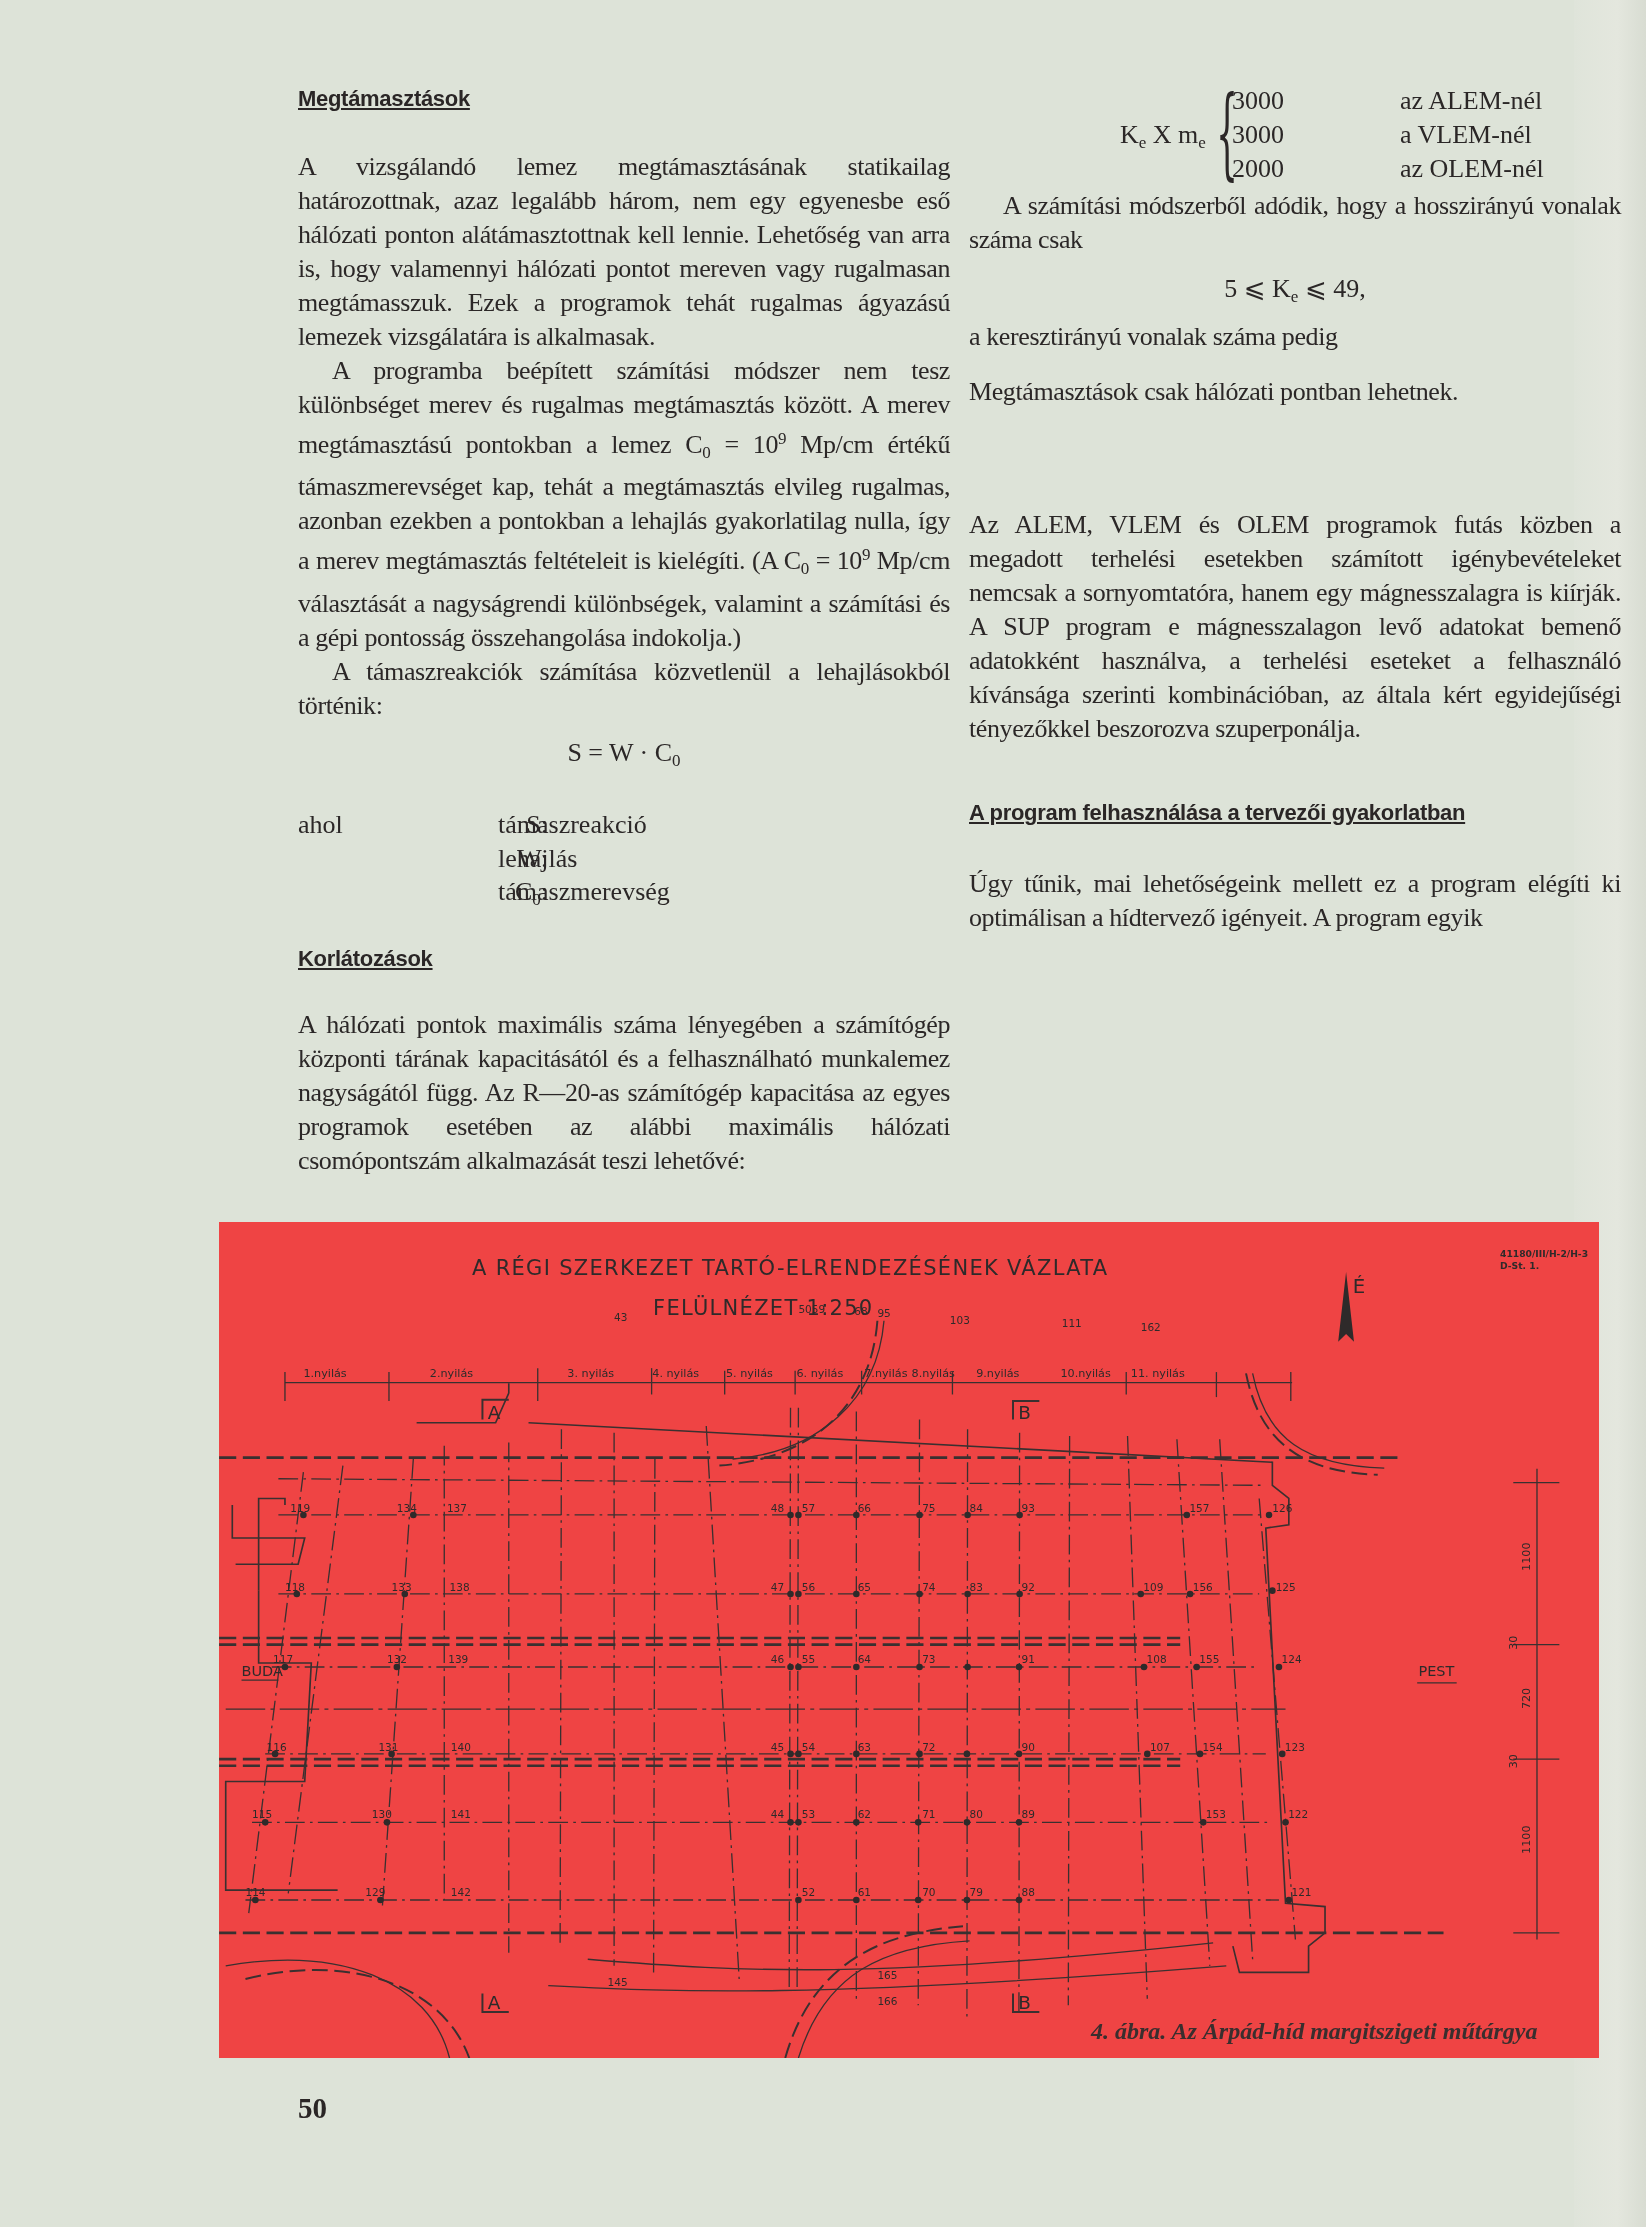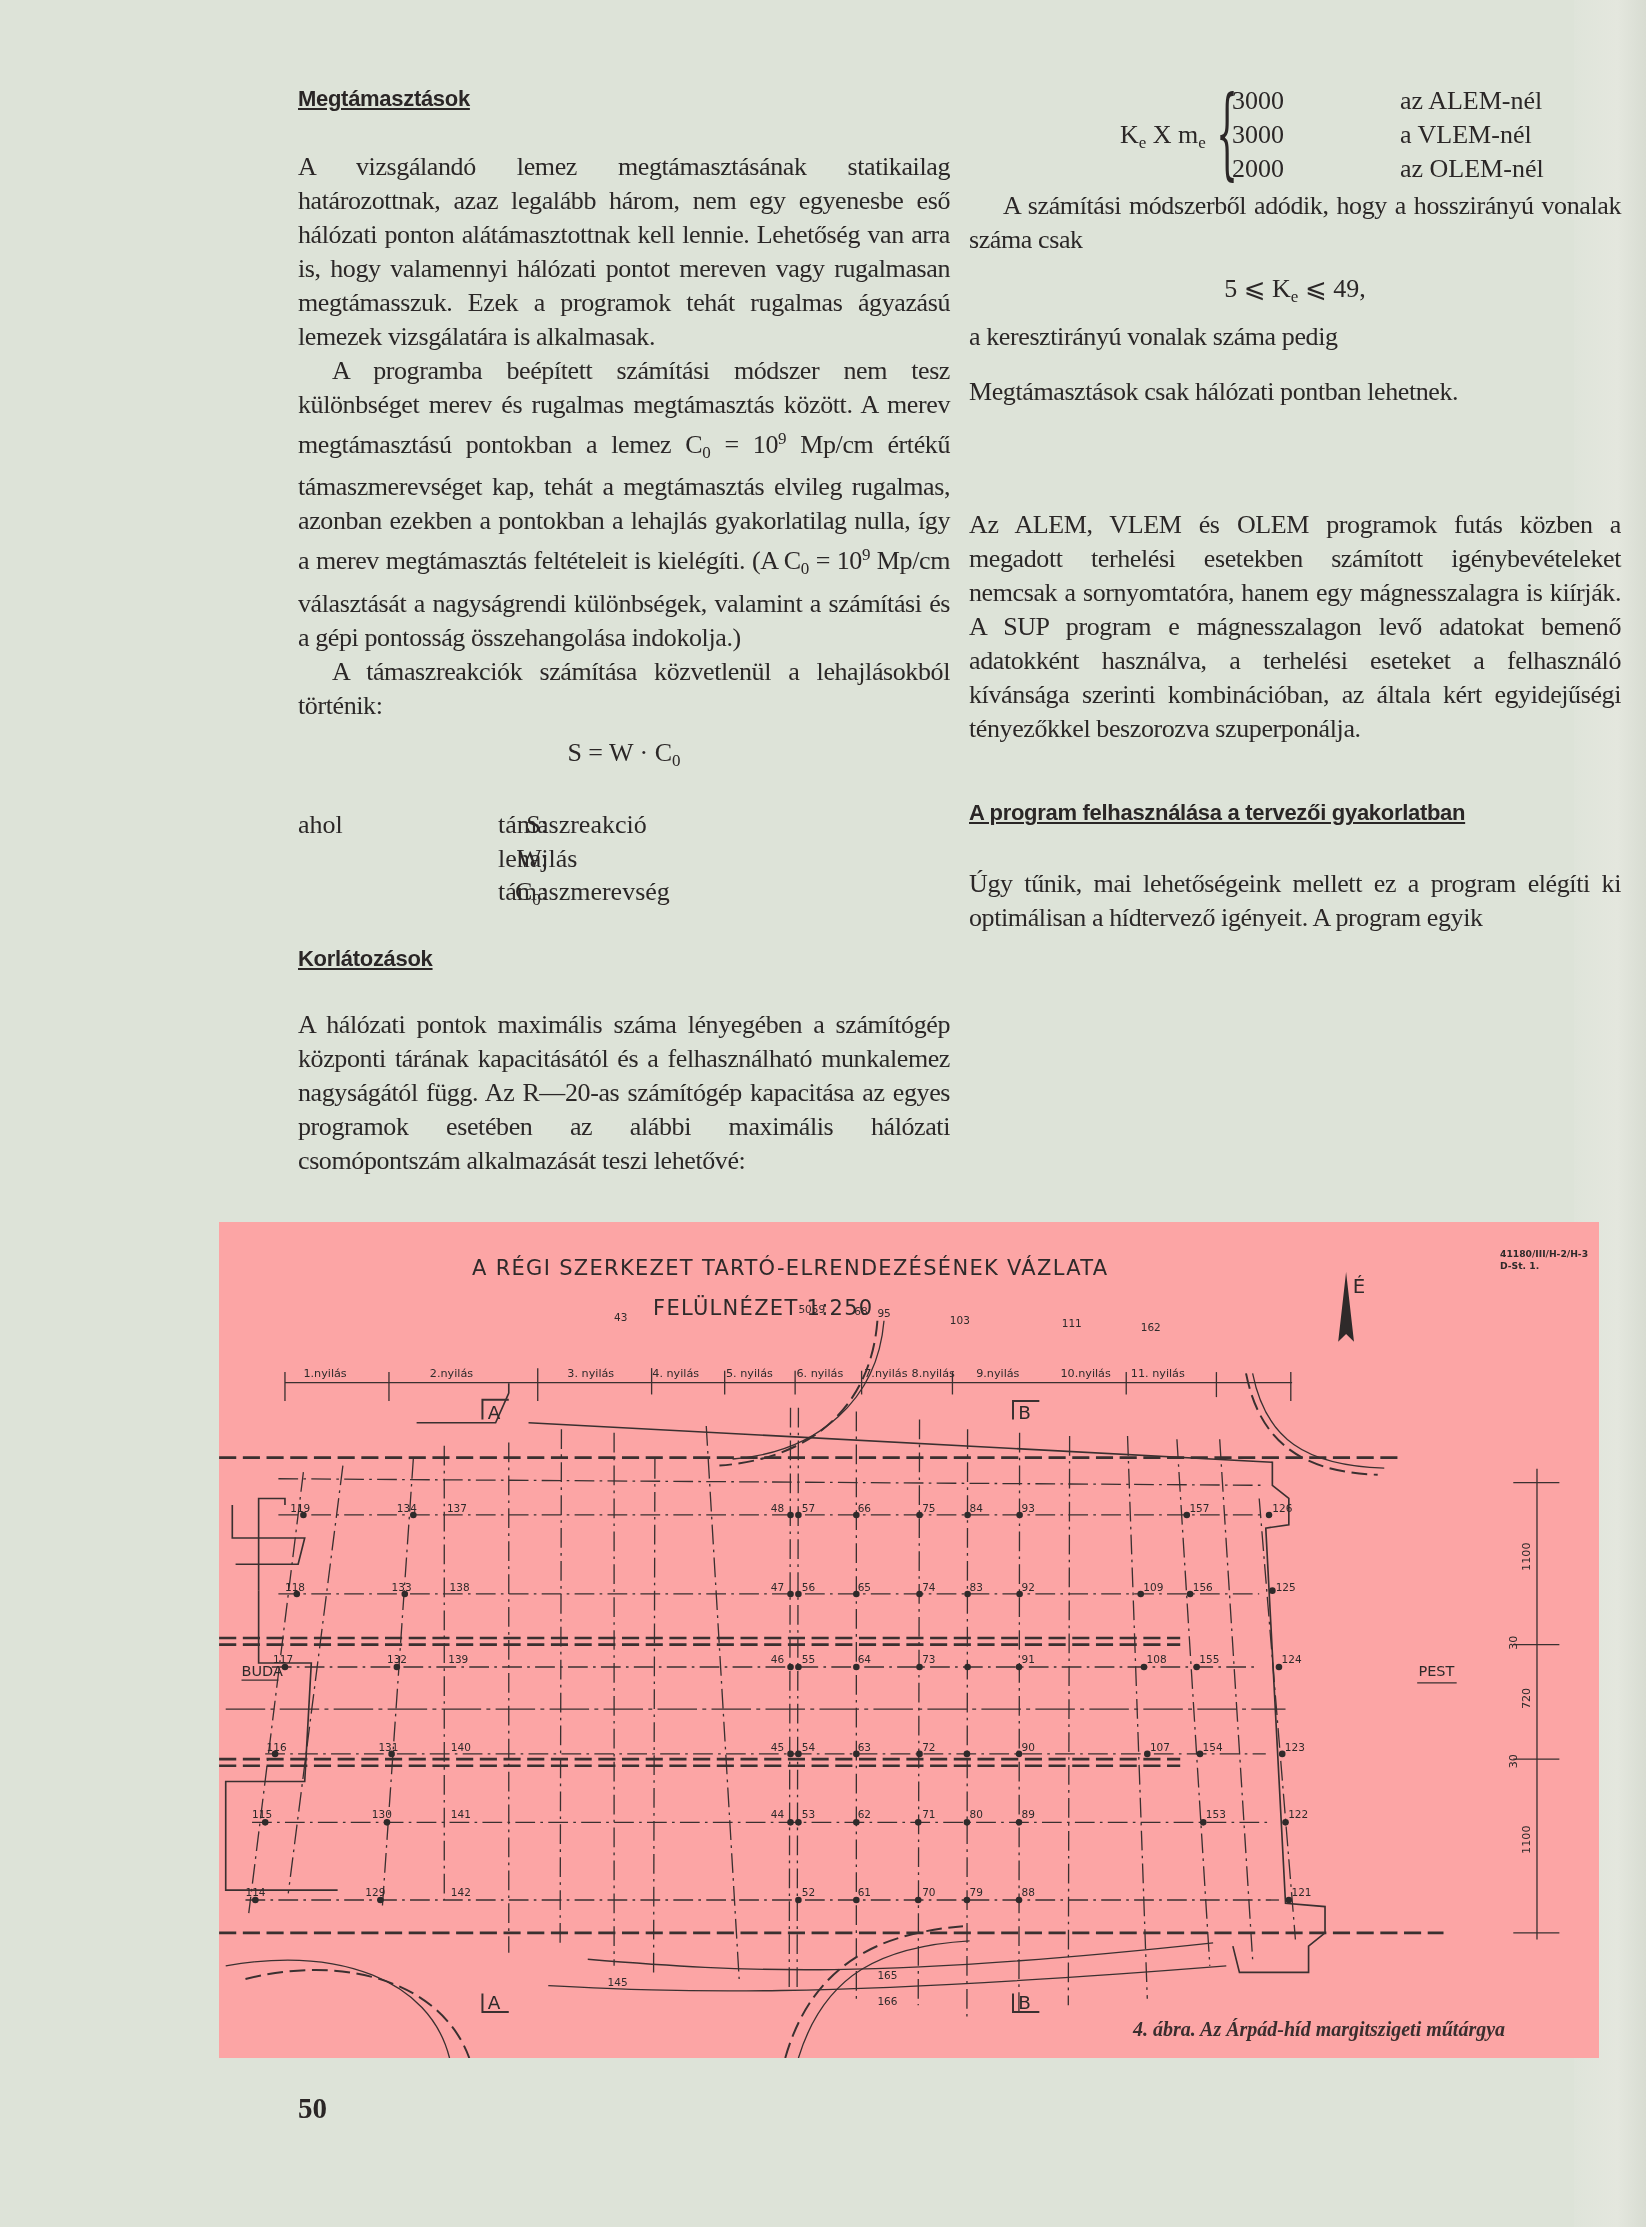--- a/index.html
+++ b/index.html
@@ -35,30 +35,30 @@
   .brace-block { position:relative; height:105px; font-size:26px; line-height:34px; }
   .brace-block .lhs { position:absolute; left:151px; top:34px; }
   .brace-block .brace { position:absolute; left:247px; top:-4px; font-size:99px; line-height:105px;
      font-family:"DejaVu Serif",serif; font-weight:200; transform:scaleX(0.35); transform-origin:left; }
   .brace-block .vals { position:absolute; left:263px; top:0;text-align:right; }
   .brace-block .lbls { position:absolute; left:431px; top:0; }
 
   
   .figure {
     position:absolute; left:219px; top:1222px; width:1380px; height:836px;
-    background:#fca5a5;
+    background:#ef4444;
   }
   .fig-title { position:absolute; left:253px; top:34px; font-family:"DejaVu Sans","Liberation Sans",sans-serif;
     font-size:21px; letter-spacing:1.3px; color:#2e2a2a; }
   .fig-sub { position:absolute; left:434px; top:74px; font-family:"DejaVu Sans","Liberation Sans",sans-serif;
     font-size:21px; letter-spacing:1.3px; color:#2e2a2a; }
   .fig-code { position:absolute; left:1281px; top:26px; font-family:"DejaVu Sans",sans-serif; font-size:9.2px;
     font-weight:bold; line-height:12px; color:#2e2a2a; }
   .fig-caption { position:absolute; left:872px; top:796px; font-family:"Liberation Serif",serif;
-    font-style:italic; font-weight:bold; font-size:20px; color:#3a2e2e;margin-left:42px; }
+    font-style:italic; font-weight:bold; font-size:24px; color:#3a2e2e; }
   .fig-svg { position:absolute; left:0; top:0; }
   .page-num { position:absolute; left:298px; top:2092px; font-family:"Liberation Serif",serif; font-weight:bold;
     font-size:29px; color:#2a2626; }
 </style>
 </head>
 <body>
 
 <div class="spine"></div>
 
 <div class="col col-left">

